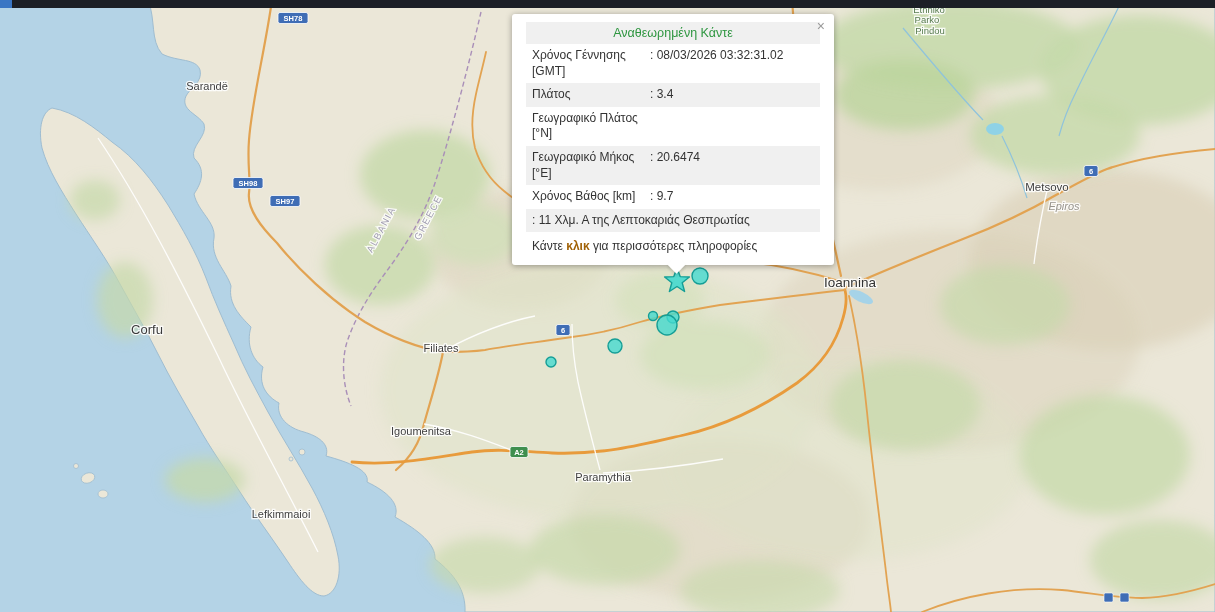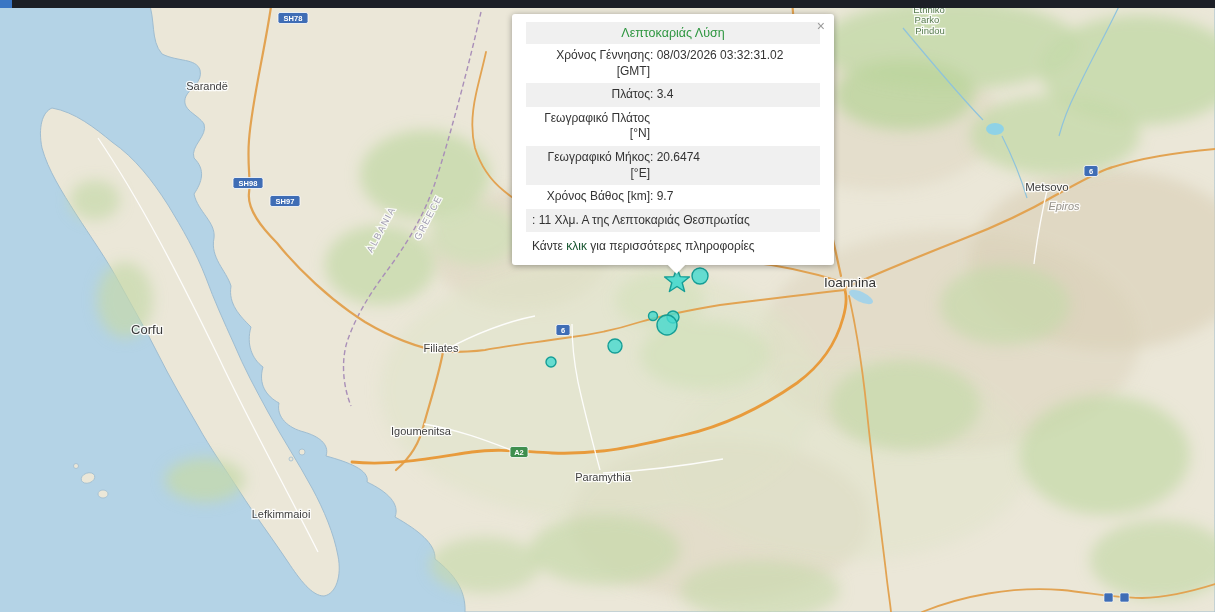--- a/index.html
+++ b/index.html
@@ -14,24 +14,24 @@
   
   .popup{position:absolute;left:512px;top:14px;width:322px;background:#fff;border-radius:3px;
          box-shadow:0 1px 6px rgba(0,0,0,.35);font-size:12px;color:#333;z-index:20;}
   .popup-tip{position:absolute;left:158px;bottom:-6px;width:13px;height:13px;background:#fff;
          transform:rotate(45deg);box-shadow:2px 2px 3px rgba(0,0,0,.12);z-index:-1;}
   .popup-close{position:absolute;top:5px;right:9px;color:#9a9a9a;font-size:14px;line-height:1;cursor:pointer;}
   .popup-inner{padding:8px 14px 6px 14px;}
   .popup-title{background:#f0f0f0;color:#2e9640;text-align:center;padding:4px 6px;font-size:12.5px;}
   .popup-row{display:flex;padding:4px 6px;line-height:1.3;}
   .popup-rows .popup-row:nth-child(even){background:#f0f0f0;}
-  .popup-row .lbl{width:118px;flex:none;text-align:right;}
+  .popup-row .lbl{width:118px;flex:none;}
   .popup-row .val{flex:1;}
   .popup-footer{padding:7px 6px 6px 6px;}
-  .link{color:#14532d;cursor:pointer;}
+  .link{color:#a16207;cursor:pointer;font-weight:bold;}
 </style>
 </head>
 <body>
 
 <div class="screen">
 
   <div class="map-wrap">
     <svg id="map-svg" width="1215" height="612" viewBox="0 0 1215 612">
       <defs>
         <filter id="soft" x="-60%" y="-60%" width="220%" height="220%">
@@ -180,21 +180,21 @@
           <circle cx="667" cy="325" r="10" fill="#45d9cf" fill-opacity="0.8" stroke="#159e96" stroke-width="1.4"></circle>
           <circle cx="615" cy="346" r="7" fill="#45d9cf" fill-opacity="0.8" stroke="#159e96" stroke-width="1.4"></circle>
           <circle cx="551" cy="362" r="5" fill="#45d9cf" fill-opacity="0.8" stroke="#159e96" stroke-width="1.4"></circle>
           <polygon points="677.0,268.0 680.2,276.6 689.4,277.0 682.2,282.7 684.6,291.5 677.0,286.5 669.4,291.5 671.8,282.7 664.6,277.0 673.8,276.6" fill="#45d9cf" fill-opacity="0.9" stroke="#159e96" stroke-width="1.4" stroke-linejoin="round"></polygon>
         </g>
     </svg>
 
     <div class="popup">
       <span class="popup-close">×</span>
       <div class="popup-inner">
-        <div class="popup-title">Λεπτοκαριάς Λύση</div>
+        <div class="popup-title">Αναθεωρημένη Κάντε</div>
         <div class="popup-rows">
           <div class="popup-row">
             <div class="lbl">Χρόνος Γέννησης [GMT]</div>
             <div class="val">: 08/03/2026 03:32:31.02</div>
           </div>
           <div class="popup-row">
             <div class="lbl">Πλάτος</div>
             <div class="val">: 3.4</div>
           </div>
           <div class="popup-row">

